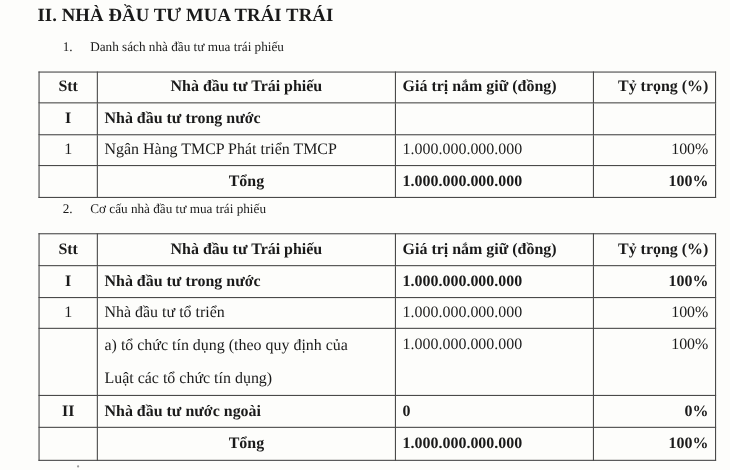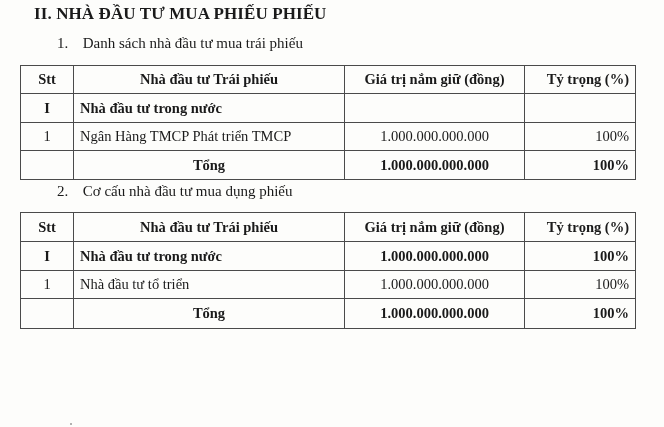--- a/index.html
+++ b/index.html
@@ -1,36 +1,36 @@
 <!DOCTYPE html>
 <html><head>
 <meta charset="utf-8">
 <style>
   html, body { margin:0; padding:0; }
   body { width:664px; height:427px; background:#fdfdfb; position:relative; overflow:hidden;
          font-family:"Liberation Serif", "DejaVu Serif", serif; color:#1a1a1a; }
   .h2 { position:absolute; left:34px; top:4px; font-size:17px; font-weight:bold; letter-spacing:0.1px; }
-  .sub { position:absolute; left:57px; font-size:15px; }
+  .sub { position:absolute; left:57px; font-size:12px; }
   .sub .num { display:inline-block; width:22px; }
-  table { position:absolute; left:20px; width:616px; border-collapse:collapse; font-size:14.5px; }
+  table { position:absolute; left:35px; width:616px; border-collapse:collapse; font-size:14.5px; }
   td, th { border:1.3px solid #4a4a4a; padding:0 6px; vertical-align:middle; }
   th { font-weight:bold; text-align:center; }
   .c0 { width:40px; text-align:center; }
   .c1 { width:258px; text-align:left;margin-top:27px; }
-  .c2 { width:167px; text-align:center; }
+  .c2 { width:167px; text-align:left; }
   .c3 { width:98px; text-align:right; }
   .b { font-weight:bold; }
   .center { text-align:center !important; }
   .top td { vertical-align:top; padding-top:4px; }
   .dot { position:absolute; width:2px; height:2px; background:#999; border-radius:1px; }
 </style>
 </head>
 <body>
 
-<div class="h2">II. NHÀ ĐẦU TƯ MUA PHIẾU PHIẾU</div>
+<div class="h2">II. NHÀ ĐẦU TƯ MUA TRÁI TRÁI</div>
 
 <div class="sub" style="top:35px;">
   <span class="num">1.</span>
   <span>Danh sách nhà đầu tư mua trái phiếu</span>
 </div>
 
 <table style="top:65px;">
   <tbody>
       <tr style="height:28px;">
     <th class="c0">Stt</th>
@@ -54,21 +54,21 @@
     <td class="c0"></td>
     <td class="c1 b center">Tổng</td>
     <td class="c2 b">1.000.000.000.000</td>
     <td class="c3 b">100%</td>
   </tr>
 </tbody>
   </table>
 
 <div class="sub" style="top:183px;">
   <span class="num">2.</span>
-  <span>Cơ cấu nhà đầu tư mua dụng phiếu</span>
+  <span>Cơ cấu nhà đầu tư mua trái phiếu</span>
 </div>
 
 <table style="top:212px;">
   <tbody>
       <tr style="height:29px;">
     <th class="c0">Stt</th>
     <th class="c1 center">Nhà đầu tư Trái phiếu</th>
     <th class="c2">Giá trị nắm giữ (đồng)</th>
     <th class="c3">Tỷ trọng (%)</th>
   </tr>
@@ -77,20 +77,35 @@
     <td class="c1 b">Nhà đầu tư trong nước</td>
     <td class="c2 b">1.000.000.000.000</td>
     <td class="c3 b">100%</td>
   </tr>
   <tr style="height:28px;">
     <td class="c0">1</td>
     <td class="c1">Nhà đầu tư tổ triển</td>
     <td class="c2">1.000.000.000.000</td>
     <td class="c3">100%</td>
   </tr>
+  <tr class="top" style="height:60px;">
+    <td class="c0"></td>
+    <td class="c1" style="line-height:30px;padding-top:0;">
+      <div>a) tổ chức tín dụng (theo quy định của</div>
+      <div>Luật các tổ chức tín dụng)</div>
+    </td>
+    <td class="c2" style="padding-top:6px;">1.000.000.000.000</td>
+    <td class="c3" style="padding-top:6px;">100%</td>
+  </tr>
+  <tr style="height:29px;">
+    <td class="c0 b">II</td>
+    <td class="c1 b">Nhà đầu tư nước ngoài</td>
+    <td class="c2 b">0</td>
+    <td class="c3 b">0%</td>
+  </tr>
   <tr style="height:30px;">
     <td class="c0"></td>
     <td class="c1 b center">Tổng</td>
     <td class="c2 b">1.000.000.000.000</td>
     <td class="c3 b">100%</td>
   </tr>
 </tbody>
   </table>
 
 <div class="dot" style="left:70px;top:423px;"></div>

